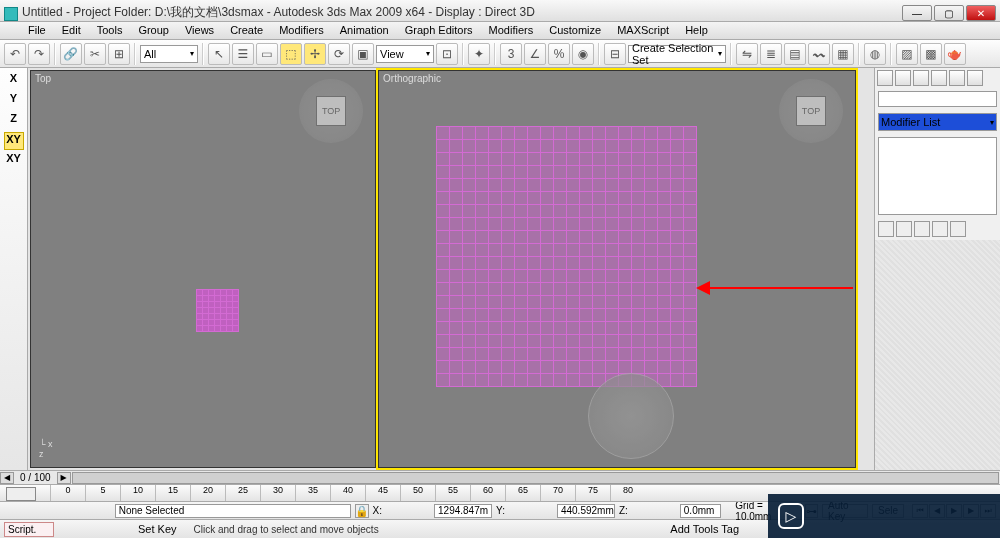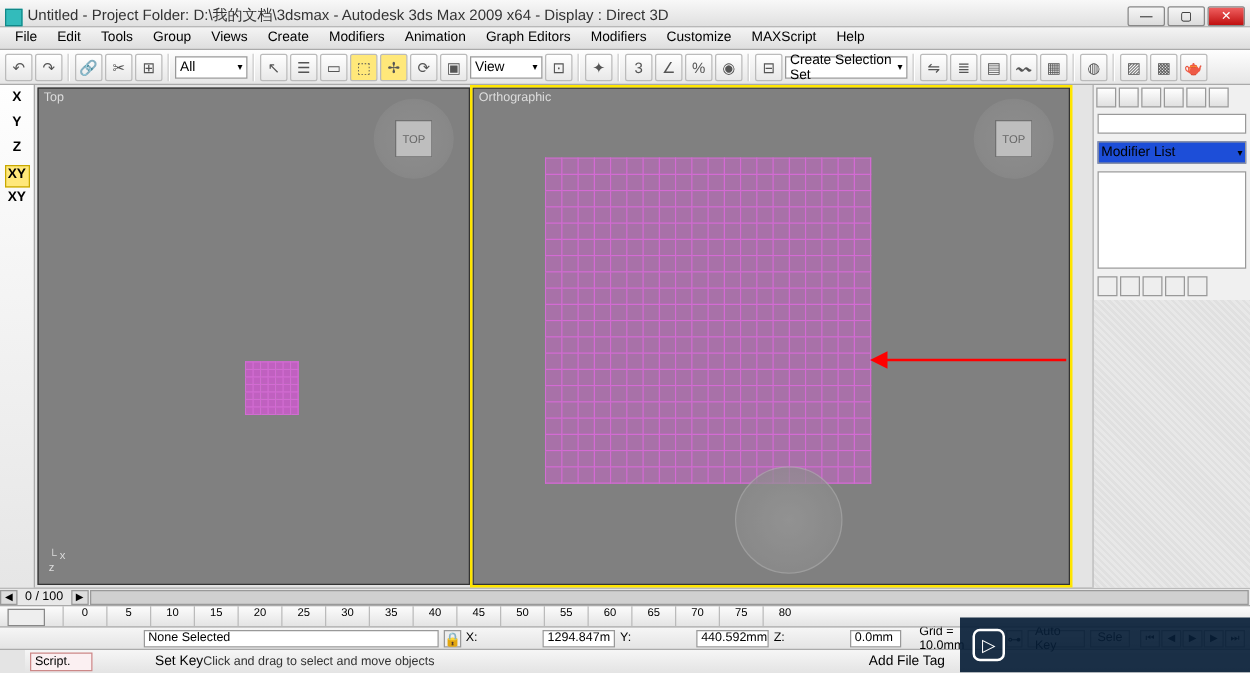--- a/index.html
+++ b/index.html
@@ -7,21 +7,21 @@
 
 
 .titlebar { height: 22px; background: linear-gradient(#f8f8f8,#e0e0e0); border-bottom: 1px solid #aaa; display: flex; align-items: flex-end; padding: 0 4px; }
 .titlebar .icon { width: 14px; height: 14px; background: #3bb; border:1px solid #188; margin-right: 4px; }
 .titlebar .title { flex: 1; font-size: 12px; color: #333; }
 .winbtns { display: flex; gap: 2px; }
 .winbtn { width: 30px; height: 16px; border:1px solid #888; background: linear-gradient(#f6f6f6,#dcdcdc); display:flex;align-items:center;justify-content:center; border-radius: 2px; font-size:10px;}
 .winbtn.close { background: linear-gradient(#f06060,#c01010); color:#fff; }
 
 
-.menubar { height: 18px; background: linear-gradient(#f4f4f4,#dedede); border-bottom: 1px solid #aaa; display:flex; padding:0 4px; }
+.menubar { height: 18px; background: linear-gradient(#f4f4f4,#dedede); border-bottom: 1px solid #aaa; display:flex; padding:0 20px; }
 .menubar span { padding: 2px 8px; color:#000; }
 
 
 .toolbar { height: 28px; background: linear-gradient(#fefefe,#e6e6e6); border-bottom: 1px solid #aaa; display:flex; align-items:center; padding:0 4px; gap:2px; overflow:hidden;}
 .tbtn { width: 22px; height: 22px; border:1px solid #bbb; background:linear-gradient(#fff,#e8e8e8); border-radius:2px; display:flex;align-items:center;justify-content:center; font-size:12px; color:#555;}
 .tcombo { height:18px; background:#fff; border:1px solid #999; padding:0 3px; display:flex;align-items:center; min-width:44px;}
 .tcombo::after{content:"▾"; margin-left:auto; font-size:8px;}
 .sep { width:2px; height:22px; border-left:1px solid #ccc; border-right:1px solid #fff; margin:0 2px;}
 
 
@@ -66,21 +66,21 @@
 .ruler .tick { width:35px; text-align:center; font-size:9px; border-left:1px solid #bbb;}
 .ruler-start { position:absolute; left:6px; top:2px; width:30px;height:14px;border:1px solid #888;background:#eee;}
 
 
 .status1 { height:18px; background:linear-gradient(#f6f6f6,#e4e4e4); border-bottom:1px solid #aaa; display:flex; align-items:center; padding:0 4px; gap:4px;}
 .status1 .field { height:14px; background:#fff; border:1px solid #999; padding:0 3px; font-size:10px; display:flex;align-items:center;margin-left:48px;}
 .status1 .btn { height:14px; border:1px solid #999; background:linear-gradient(#fff,#e0e0e0); padding:0 5px; font-size:10px; display:flex;align-items:center;}
 .status1 .lbl { font-size:10px;}
 .status1 .lock { width:14px;height:14px;border:1px solid #999;background:#eee;}
 .status1 .play { width:16px;height:14px;border:1px solid #999;background:linear-gradient(#fff,#eee);display:flex;align-items:center;justify-content:center;font-size:8px;}
-.status2 { height:18px; background:linear-gradient(#f6f6f6,#e4e4e4); display:flex; align-items:center; padding:0 4px; gap:0;margin-left:20px;}
+.status2 { height:18px; background:linear-gradient(#f6f6f6,#e4e4e4); display:flex; align-items:center; padding:0 4px; gap:17px;}
 .status2 .script{ width:50px; background:#fbf0f2; border:1px solid #c88; padding:1px 3px; font-size:10px;}
 .status2 .msg{ font-size:10px; color:#333;}
 .status2 .tag{ margin-left:auto;}
 
 
 .arrow { position:absolute; top:287px; left:703px; width:150px; height:2px; background:#ff0000;}
 .arrow::before{content:"";position:absolute;left:-14px;top:-6px;border:7px solid transparent;border-right:14px solid #ff0000;}
 
 
 .watermark { position:absolute; right:0; bottom:0; width:232px; height:44px; background:rgba(8,30,55,0.92); display:flex; align-items:center; padding:0 10px; color:#fff; gap:8px;}
@@ -779,21 +779,21 @@
     <div class="play">▶</div>
     <div class="play">⏭</div>
   </div>
 </div>
 
 <div class="status2">
   <div class="script">Script.</div>
   <div style="width:50px"></div>
   <div class="btn">Set Key</div>
   <div class="msg">Click and drag to select and move objects</div>
-  <div class="btn tag">Add File Tag</div>
+  <div class="btn tag">Add Tools Tag</div>
   <div style="width:240px"></div>
 </div>
 
 <div class="arrow"></div>
 
 <div class="watermark">
   <div class="play">▷</div>
 </div>
 
 </body></html>

